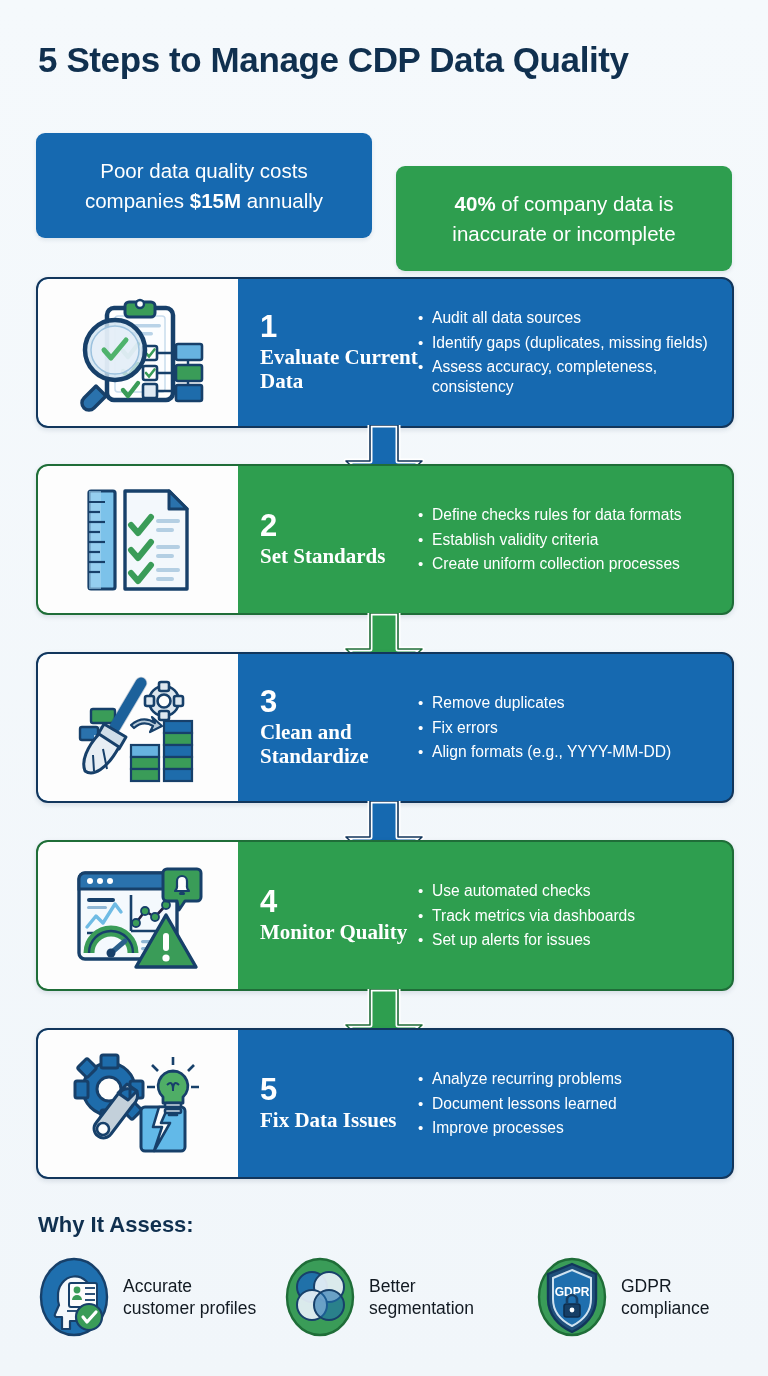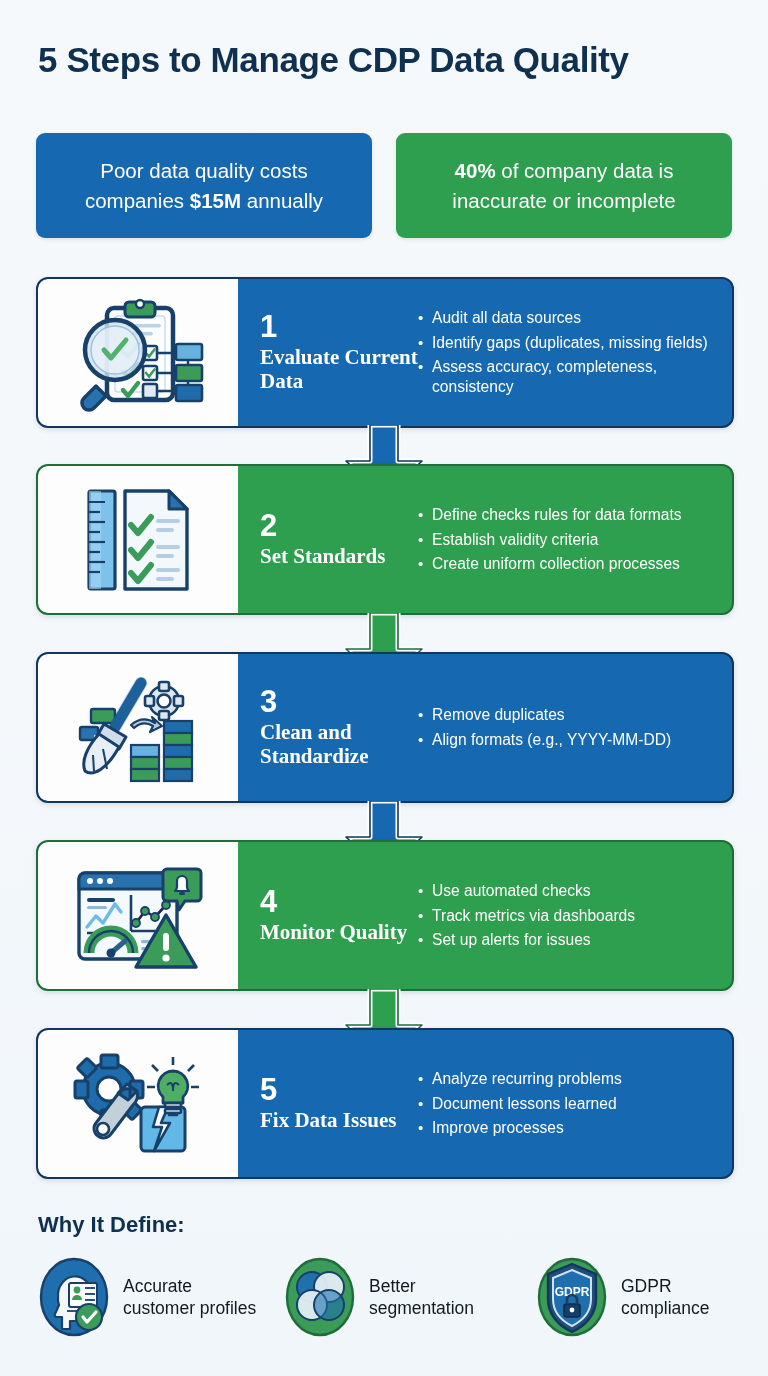--- a/index.html
+++ b/index.html
@@ -34,21 +34,21 @@
     border-radius: 9px;
     color: #ffffff;
     display: flex; align-items: center; justify-content: center;
     text-align: center;
     font-size: 20.5px;
     line-height: 1.42;
     padding: 12px 14px;
     box-shadow: 0 2px 4px rgba(20,50,80,.10);
   }
   .stat-blue  { left: 0px;   width: 336px; background: #1669b0; }
-  .stat-green { left: 360px; width: 336px; background: #2e9e4f; }
+  .stat-green { left: 360px; width: 336px; background: #2e9e4f; margin-top: 33px; }
   .stat b { font-weight: bold; }
 
   
   .step {
     position: absolute;
     left: 36px; width: 698px; height: 151px;
     border-radius: 12px;
     overflow: hidden;
     display: flex;
     box-shadow: 0 2px 5px rgba(20,50,80,.13);
@@ -275,20 +275,21 @@
       </svg>
     </div>
     <div class="body-cell">
       <div class="head-cell">
         <div class="step-num">3</div>
         <div class="step-title">Clean and Standardize</div>
       </div>
       <div class="bullets">
         <ul>
           <li>Remove duplicates</li>
+          <li>Fix errors</li>
           <li>Align formats (e.g., YYYY-MM-DD)</li>
         </ul>
       </div>
     </div>
   </div>
 
   <div class="arrow" style="top:801px">
     <svg width="96" height="74" viewBox="0 0 96 74">
       <path d="M34 0 H62 V36 H86 L48 72 L10 36 H34 Z" fill="#1669b0" stroke="#ffffff" stroke-width="5" stroke-linejoin="round"></path>
       <path d="M34 0 H62 V36 H86 L48 72 L10 36 H34 Z" fill="none" stroke="#12365c" stroke-width="1.6" stroke-linejoin="round"></path>
@@ -394,21 +395,21 @@
       <div class="bullets">
         <ul>
           <li>Analyze recurring problems</li>
           <li>Document lessons learned</li>
           <li>Improve processes</li>
         </ul>
       </div>
     </div>
   </div>
 
-  <div class="why-title">Why It Define:</div>
+  <div class="why-title">Why It Assess:</div>
 
   <div class="why-row">
 
     <div class="why-item">
       <svg class="badge" viewBox="0 0 72 84">
         <ellipse cx="36" cy="42" rx="33" ry="38" fill="#1f6fae" stroke="#17406a" stroke-width="2.4"></ellipse>
         <path d="M20 42 a17 19 0 0 1 34 -3 v24 a3 3 0 0 1 -3 3 H32 v8 h-8 v-12 h-5 a2 2 0 0 1 -2 -3 l4 -9 a19 19 0 0 1 -1 -8 z" fill="#f4f8fb" stroke="#17406a" stroke-width="2.2" stroke-linejoin="round"></path>
         <rect x="31" y="28" width="28" height="24" rx="2" fill="#fdfdfd" stroke="#17406a" stroke-width="2"></rect>
         <circle cx="39" cy="35" r="3.4" fill="#3a9c58"></circle>
         <path d="M34 45 a5 5 0 0 1 10 0 z" fill="#3a9c58"></path>

